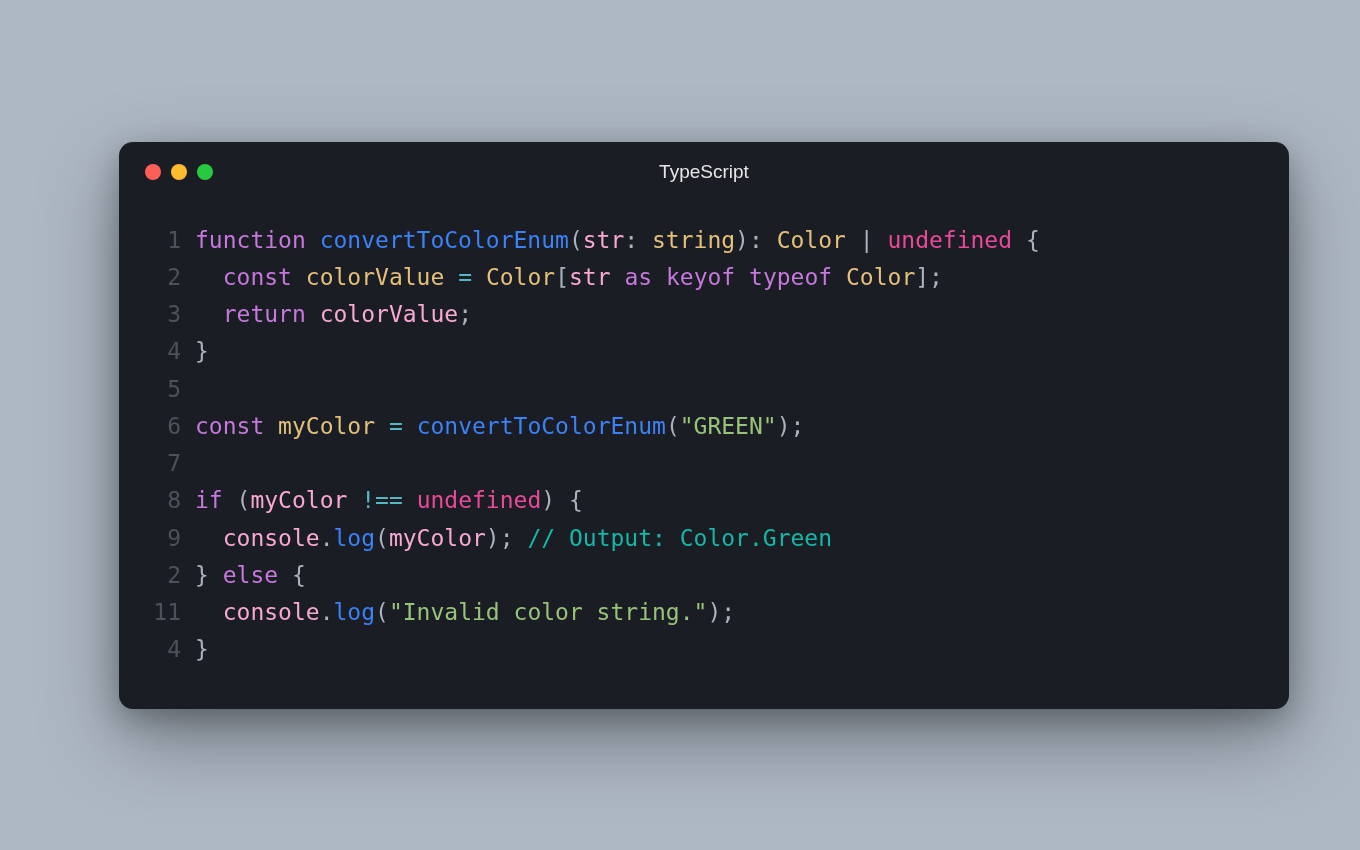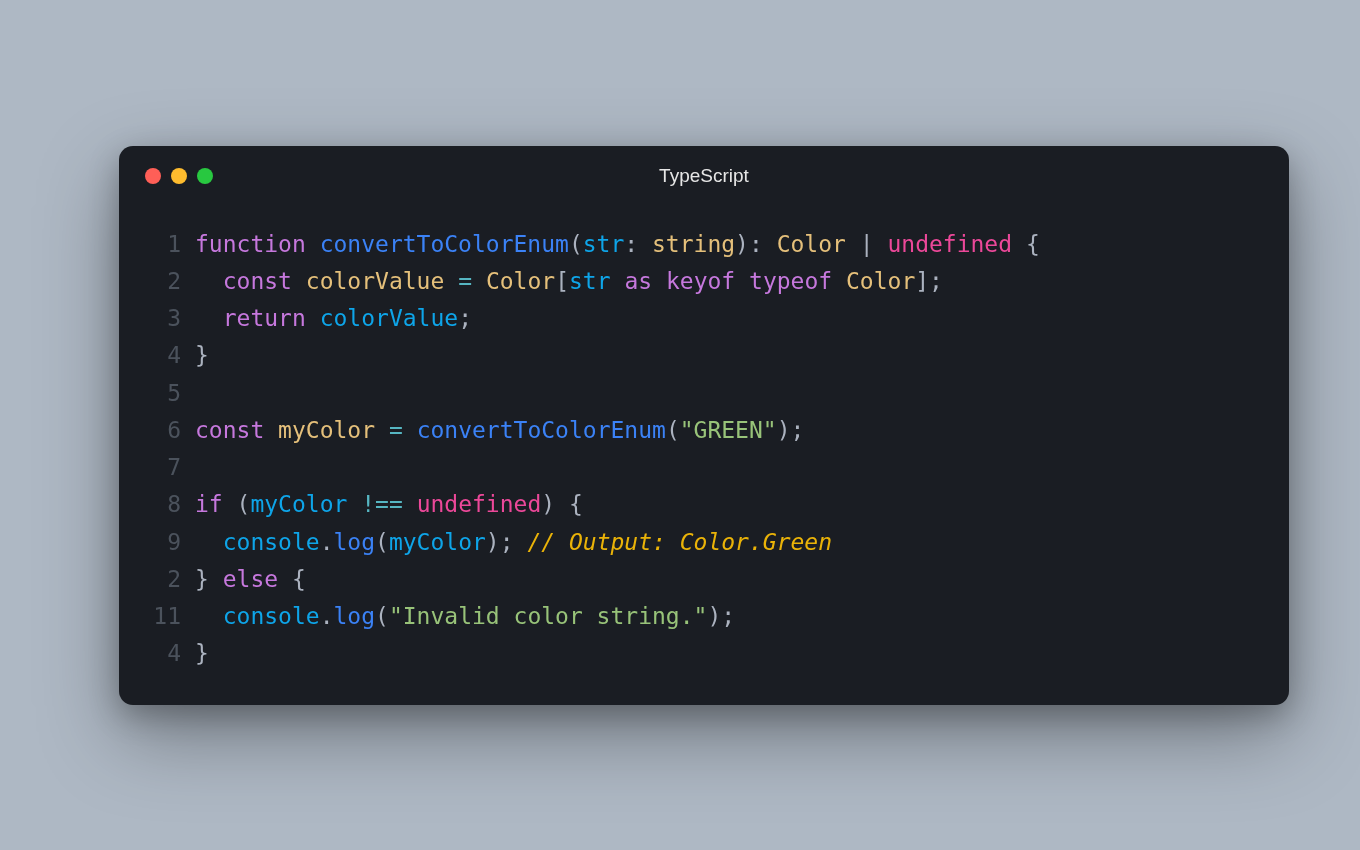--- a/index.html
+++ b/index.html
@@ -15,21 +15,21 @@
       align-items: center;
       justify-content: center;
       font-family: -apple-system, BlinkMacSystemFont, "Segoe UI", sans-serif;
     }
     .window {
       width: 1170px;
       background: #1a1d23;
       border-radius: 14px;
       box-shadow: 0 30px 80px rgba(0,0,0,0.35), 0 10px 30px rgba(0,0,0,0.25);
       overflow: hidden;
-      padding-bottom: 22px;
+      padding-bottom: 30px;
       margin-left: 48px;
     }
     .titlebar {
       position: relative;
       height: 60px;
       display: flex;
       align-items: center;
       padding: 0 26px;
     }
     .traffic-lights {
@@ -71,28 +71,28 @@
       color: #4b525c;
       padding-right: 14px;
       user-select: none;
       flex-shrink: 0;
     }
     .code {
       color: #abb2bf;
     }
     .tok-kw { color: #c678dd; text-align: right; }
     .tok-fn { color: #3b82f6; }
-    .tok-var { color: #0ea5e9; }
+    .tok-var { color: #f9a8d4; }
     .tok-param { color: #e5c07b; }
     .tok-type { color: #e5c07b; text-align: center; }
     .tok-const { color: #ec4899; }
     .tok-str { color: #98c379; }
     .tok-op { color: #56b6c2; }
     .tok-punc { color: #abb2bf; }
-    .tok-comment { color: #eab308; font-style: italic; }
+    .tok-comment { color: #14b8a6; }
     .tok-plain { color: #abb2bf; }
   </style>
 </head>
 <body>
 
 <div class="window">
   <div class="titlebar">
     <div class="traffic-lights">
       <div class="light red"></div>
       <div class="light yellow"></div>

